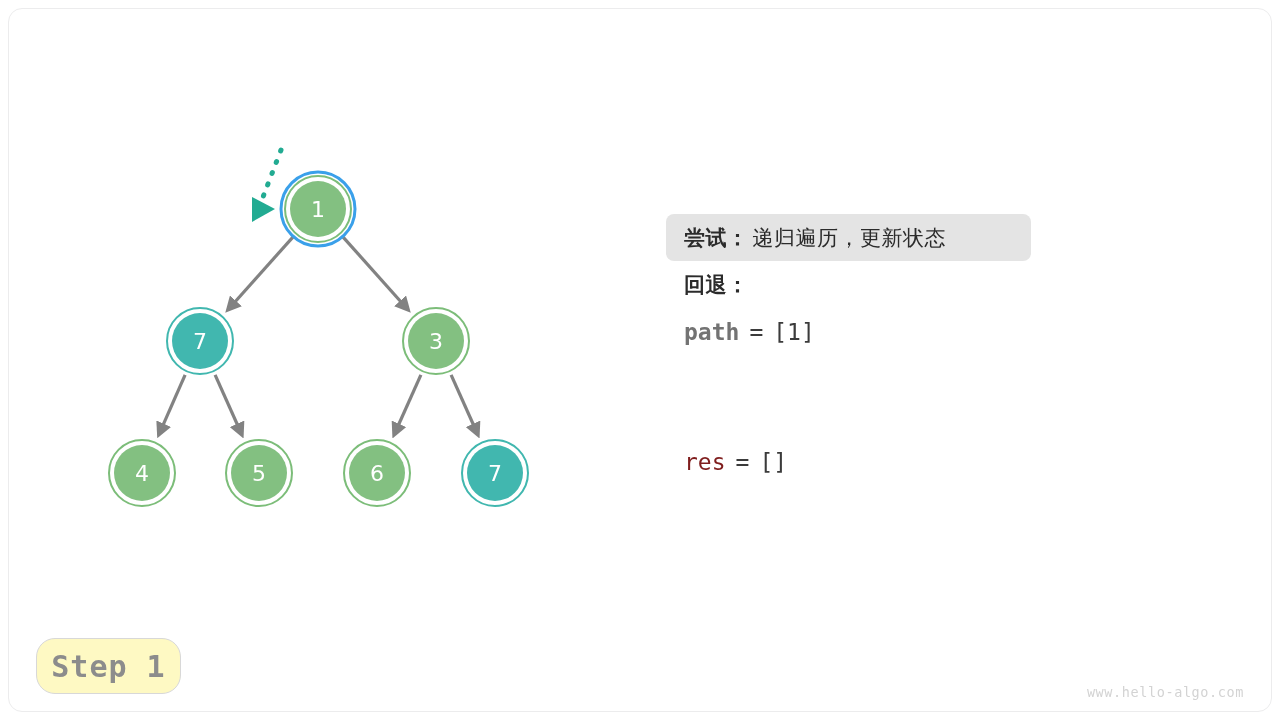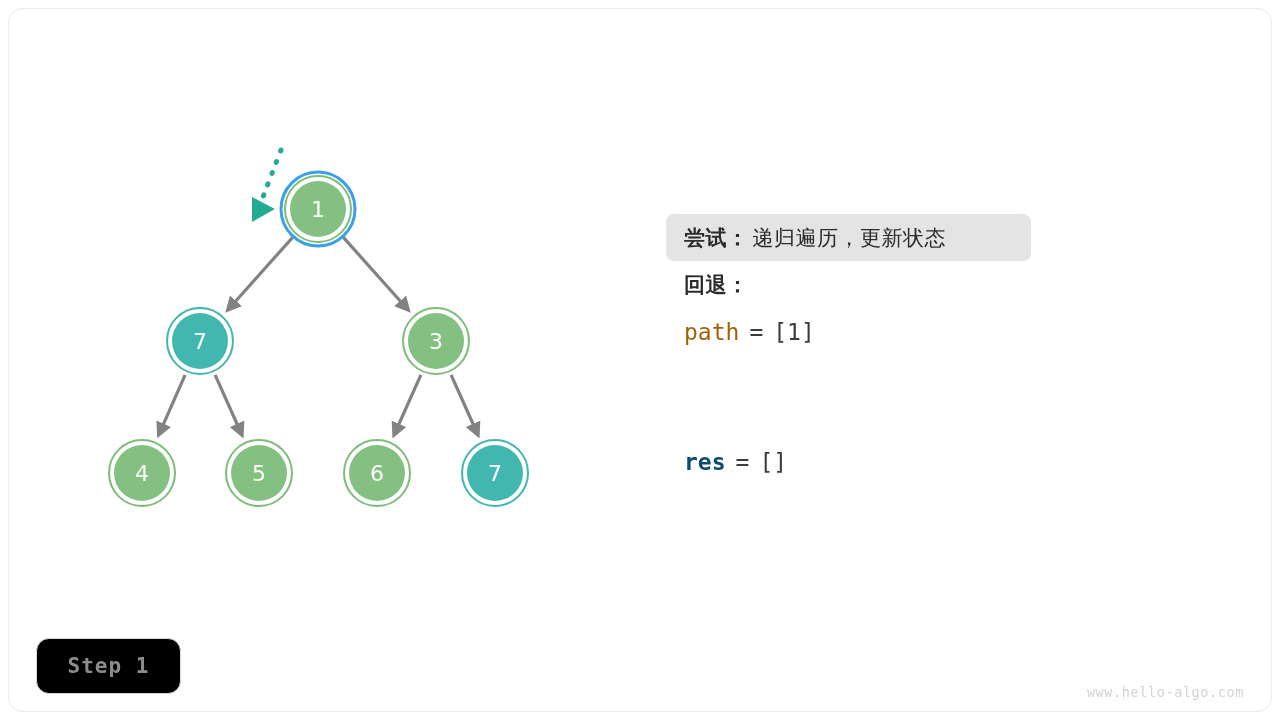--- a/index.html
+++ b/index.html
@@ -72,26 +72,26 @@
   }
   .code-line {
     height: 47px;
     display: flex;
     align-items: center;
     white-space: nowrap;
     font-family: "DejaVu Sans Mono", "Liberation Mono", monospace;
     font-size: 23px;
   }
   .var-path {
-    color: #a16207;
-    font-weight: normal;
+    color: #737373;
+    font-weight: bold;
   }
   .var-res {
-    color: #0c4a6e;
-    font-weight: bold;
+    color: #7f1d1d;
+    font-weight: normal;
   }
   .code-eq {
     color: #3b3b3b;
     margin: 0 10px;
     font-weight: normal;
   }
   .code-val {
     color: #3b3b3b;
     font-weight: normal;
   }
@@ -102,27 +102,27 @@
   }
   
   #step-badge {
     position: absolute;
     left: 36px;
     top: 638px;
     width: 145px;
     height: 56px;
     box-sizing: border-box;
     border: 1px solid #d8d8d8;
-    border-radius: 13px;
-    background: #000000;
+    border-radius: 19px;
+    background: #fef9c3;
     display: flex;
     align-items: center;
     justify-content: center;
     font-family: "DejaVu Sans Mono", "Liberation Mono", monospace;
-    font-size: 21px;
+    font-size: 30px;
     font-weight: bold;
     color: #8c8c8c;
     letter-spacing: 1px;
   }
   
   #watermark {
     position: absolute;
     right: 36px;
     bottom: 20px;
     font-family: "DejaVu Sans Mono", "Liberation Mono", monospace;

